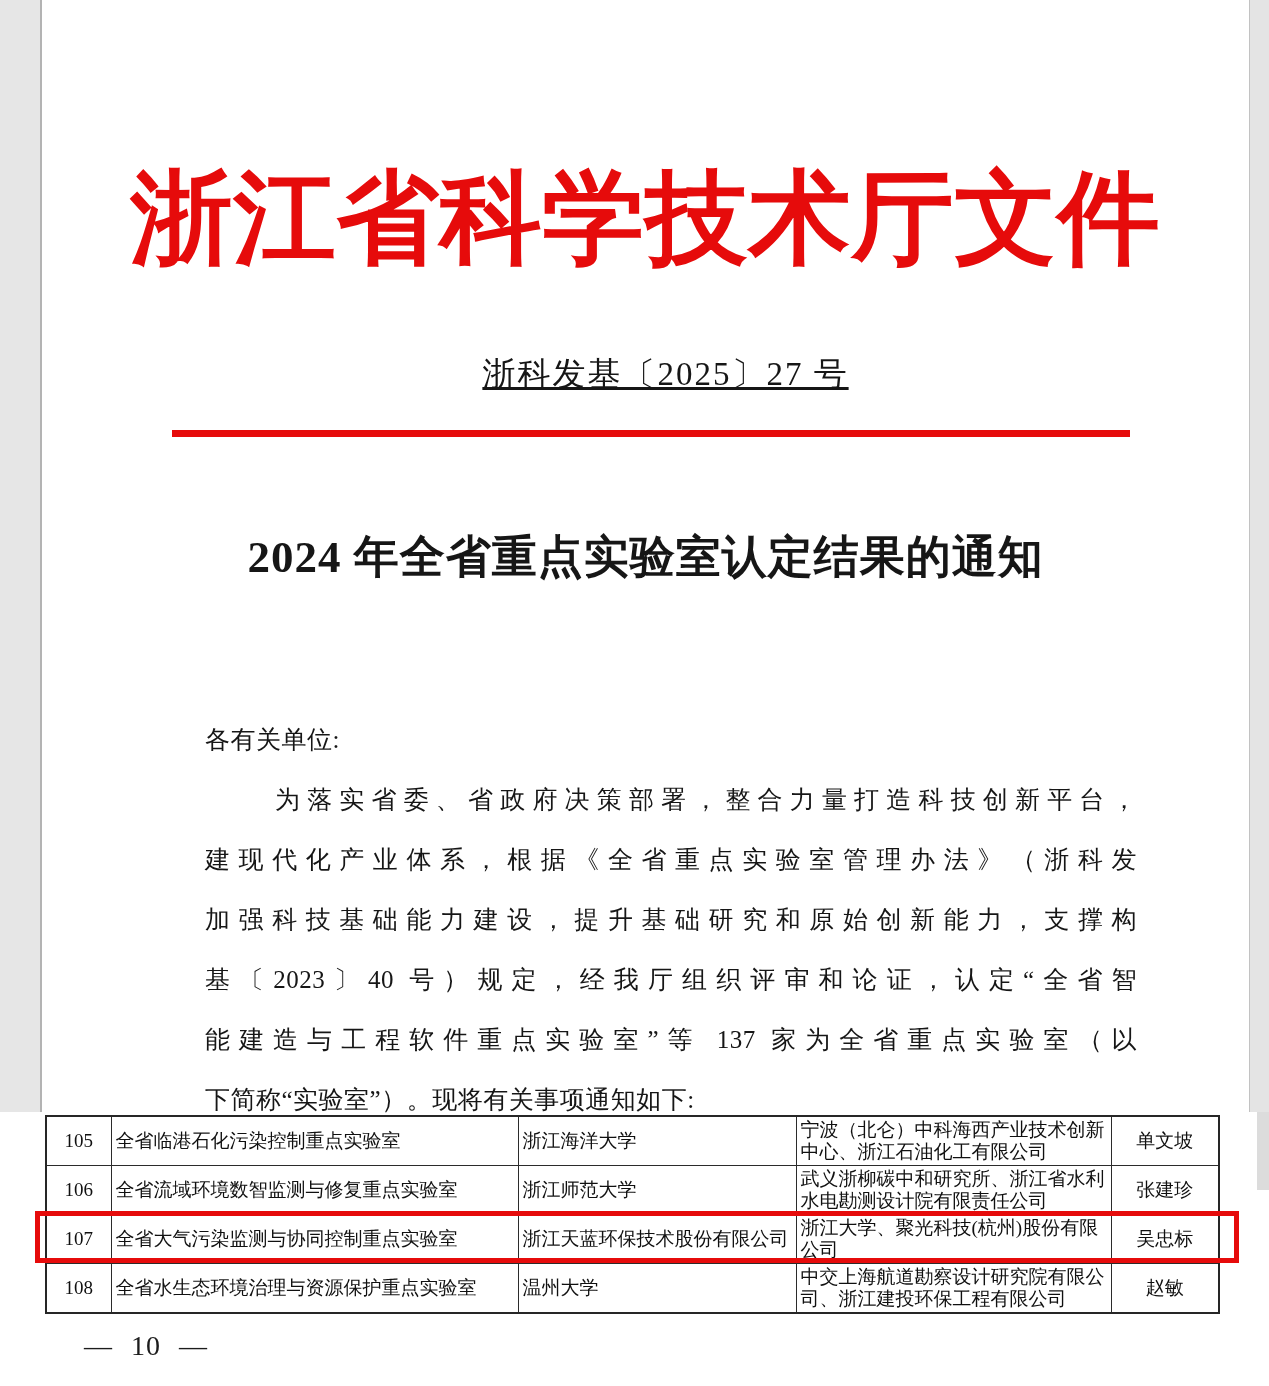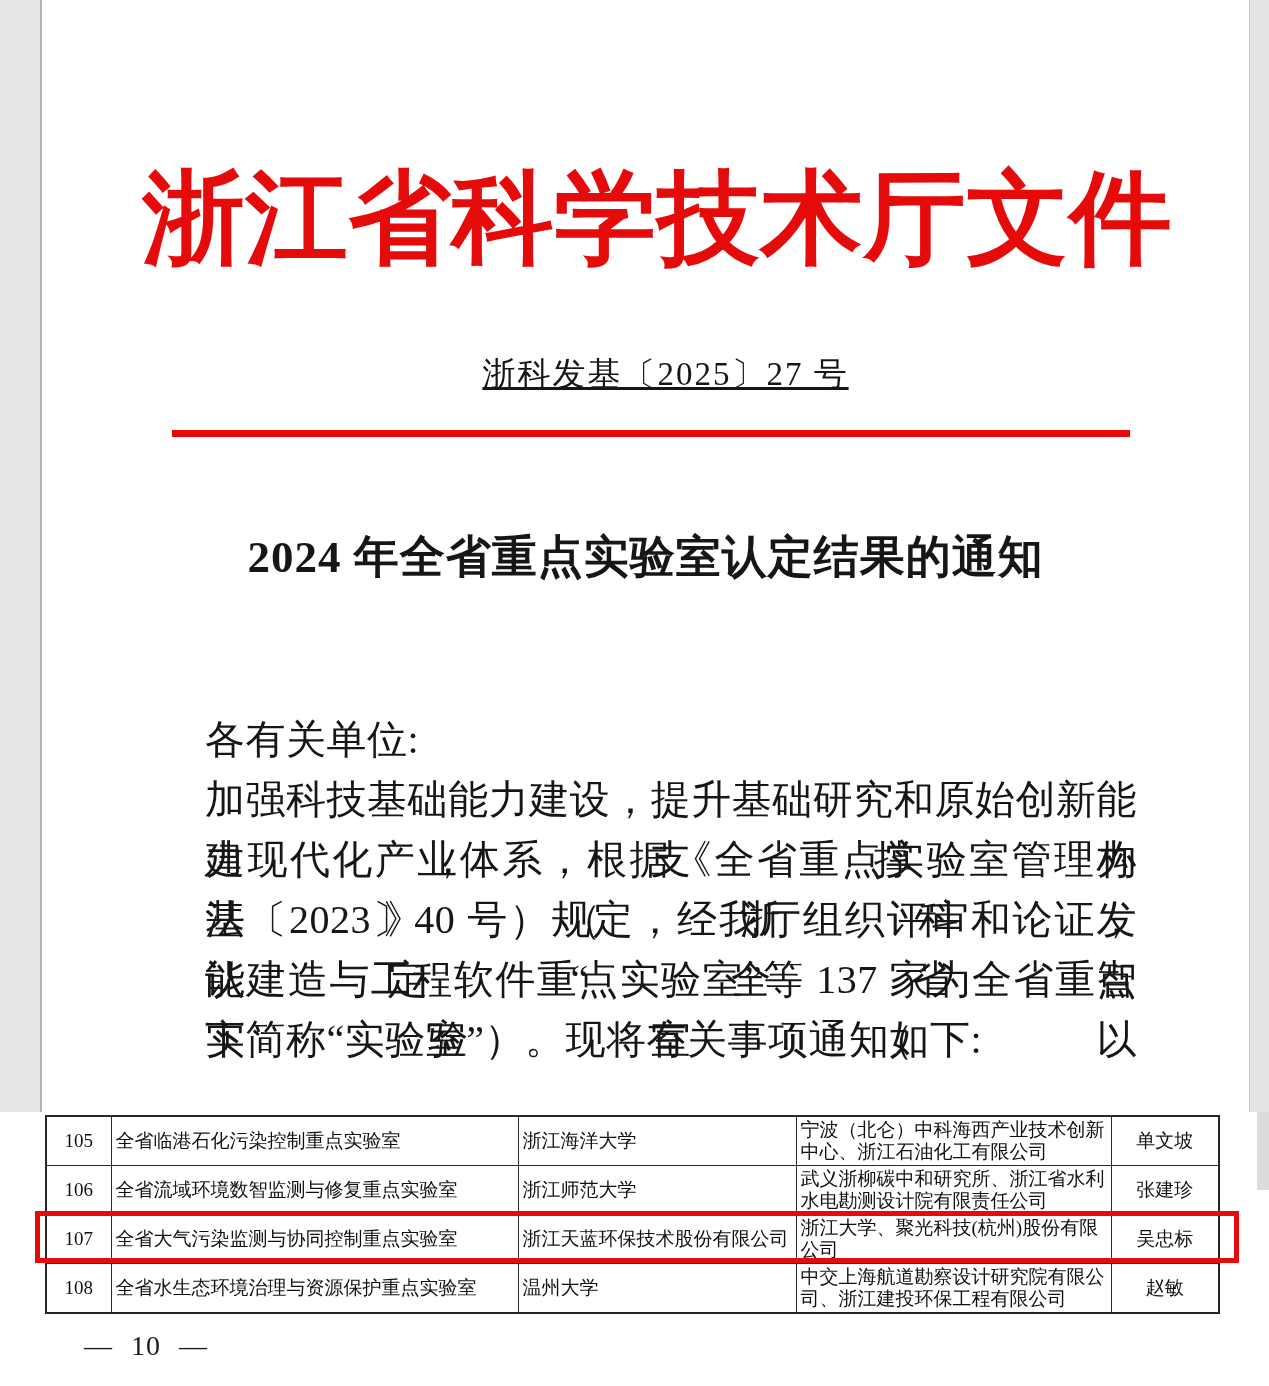--- a/index.html
+++ b/index.html
@@ -10,39 +10,39 @@
   }
   
   .strip-left{position:absolute;left:0;top:0;width:40px;height:1112px;background:#e6e6e6;border-right:2px solid #b3b3b3;}
   .strip-right{position:absolute;left:1249px;top:0;width:20px;height:1112px;background:#e4e4e4;border-left:1px solid #c2c2c2;}
   .right-fragment{position:absolute;left:1257px;top:1112px;width:12px;height:78px;background:#dcdcdc;}
 
   
   .doc-title{
     position:absolute;left:42px;top:150px;width:1207px;
     text-align:center;font-size:102px;font-weight:bold;line-height:1.35;
-    color:#e60b0b;letter-spacing:1px;white-space:nowrap;padding-left:12px;
+    color:#e60b0b;letter-spacing:1px;white-space:nowrap;
   }
   .doc-number{
     position:absolute;left:42px;top:352px;width:1247px;
     text-align:center;font-size:33px;letter-spacing:2px;text-decoration:underline;
   }
   .red-rule{position:absolute;left:172px;top:430px;width:958px;height:7px;background:#e60b0b;}
 
   
   .notice-title{
     position:absolute;left:42px;top:520px;width:1207px;
     text-align:center;font-weight:bold;font-size:45px;line-height:74px;
     letter-spacing:1px;
   }
 
   
   .body-block{
     position:absolute;left:205px;top:710px;width:932px;
-    font-size:40px;line-height:60px;letter-spacing:0.5px;
+    font-size:25px;line-height:60px;letter-spacing:0.5px;
   }
   .salutation{height:60px;}
   .body-line{height:60px;text-align:justify;text-align-last:justify;}
   .body-line.indent{text-indent:70px;}
   .body-line.last{text-align-last:left;}
 
   
   .table-wrap{position:absolute;left:45px;top:1115px;}
   table.results{border-collapse:collapse;table-layout:fixed;width:1173px;border:2px solid #262626;}
   table.results td{
@@ -78,22 +78,23 @@
 <div class="doc-title">浙江省科学技术厅文件</div>
 <div class="doc-number">浙科发基〔2025〕27 号</div>
 <div class="red-rule"></div>
 
 <div class="notice-title">
   <div>2024 年全省重点实验室认定结果的通知</div>
 </div>
 
 <div class="body-block">
   <div class="salutation">各有关单位:</div>
+  <div class="body-line indent">为落实省委、省政府决策部署，整合力量打造科技创新平台，</div>
+  <div class="body-line">建现代化产业体系，根据《全省重点实验室管理办法》（浙科发</div>
   <div class="body-line">加强科技基础能力建设，提升基础研究和原始创新能力，支撑构</div>
-  <div class="body-line">建现代化产业体系，根据《全省重点实验室管理办法》（浙科发</div>
   <div class="body-line">基〔2023〕40 号）规定，经我厅组织评审和论证，认定“全省智</div>
   <div class="body-line">能建造与工程软件重点实验室”等 137 家为全省重点实验室（以</div>
   <div class="body-line last">下简称“实验室”）。现将有关事项通知如下:</div>
 </div>
 
 <div class="table-wrap">
   <table class="results">
     <colgroup>
       <col style="width:65px">
         <col style="width:407px">

